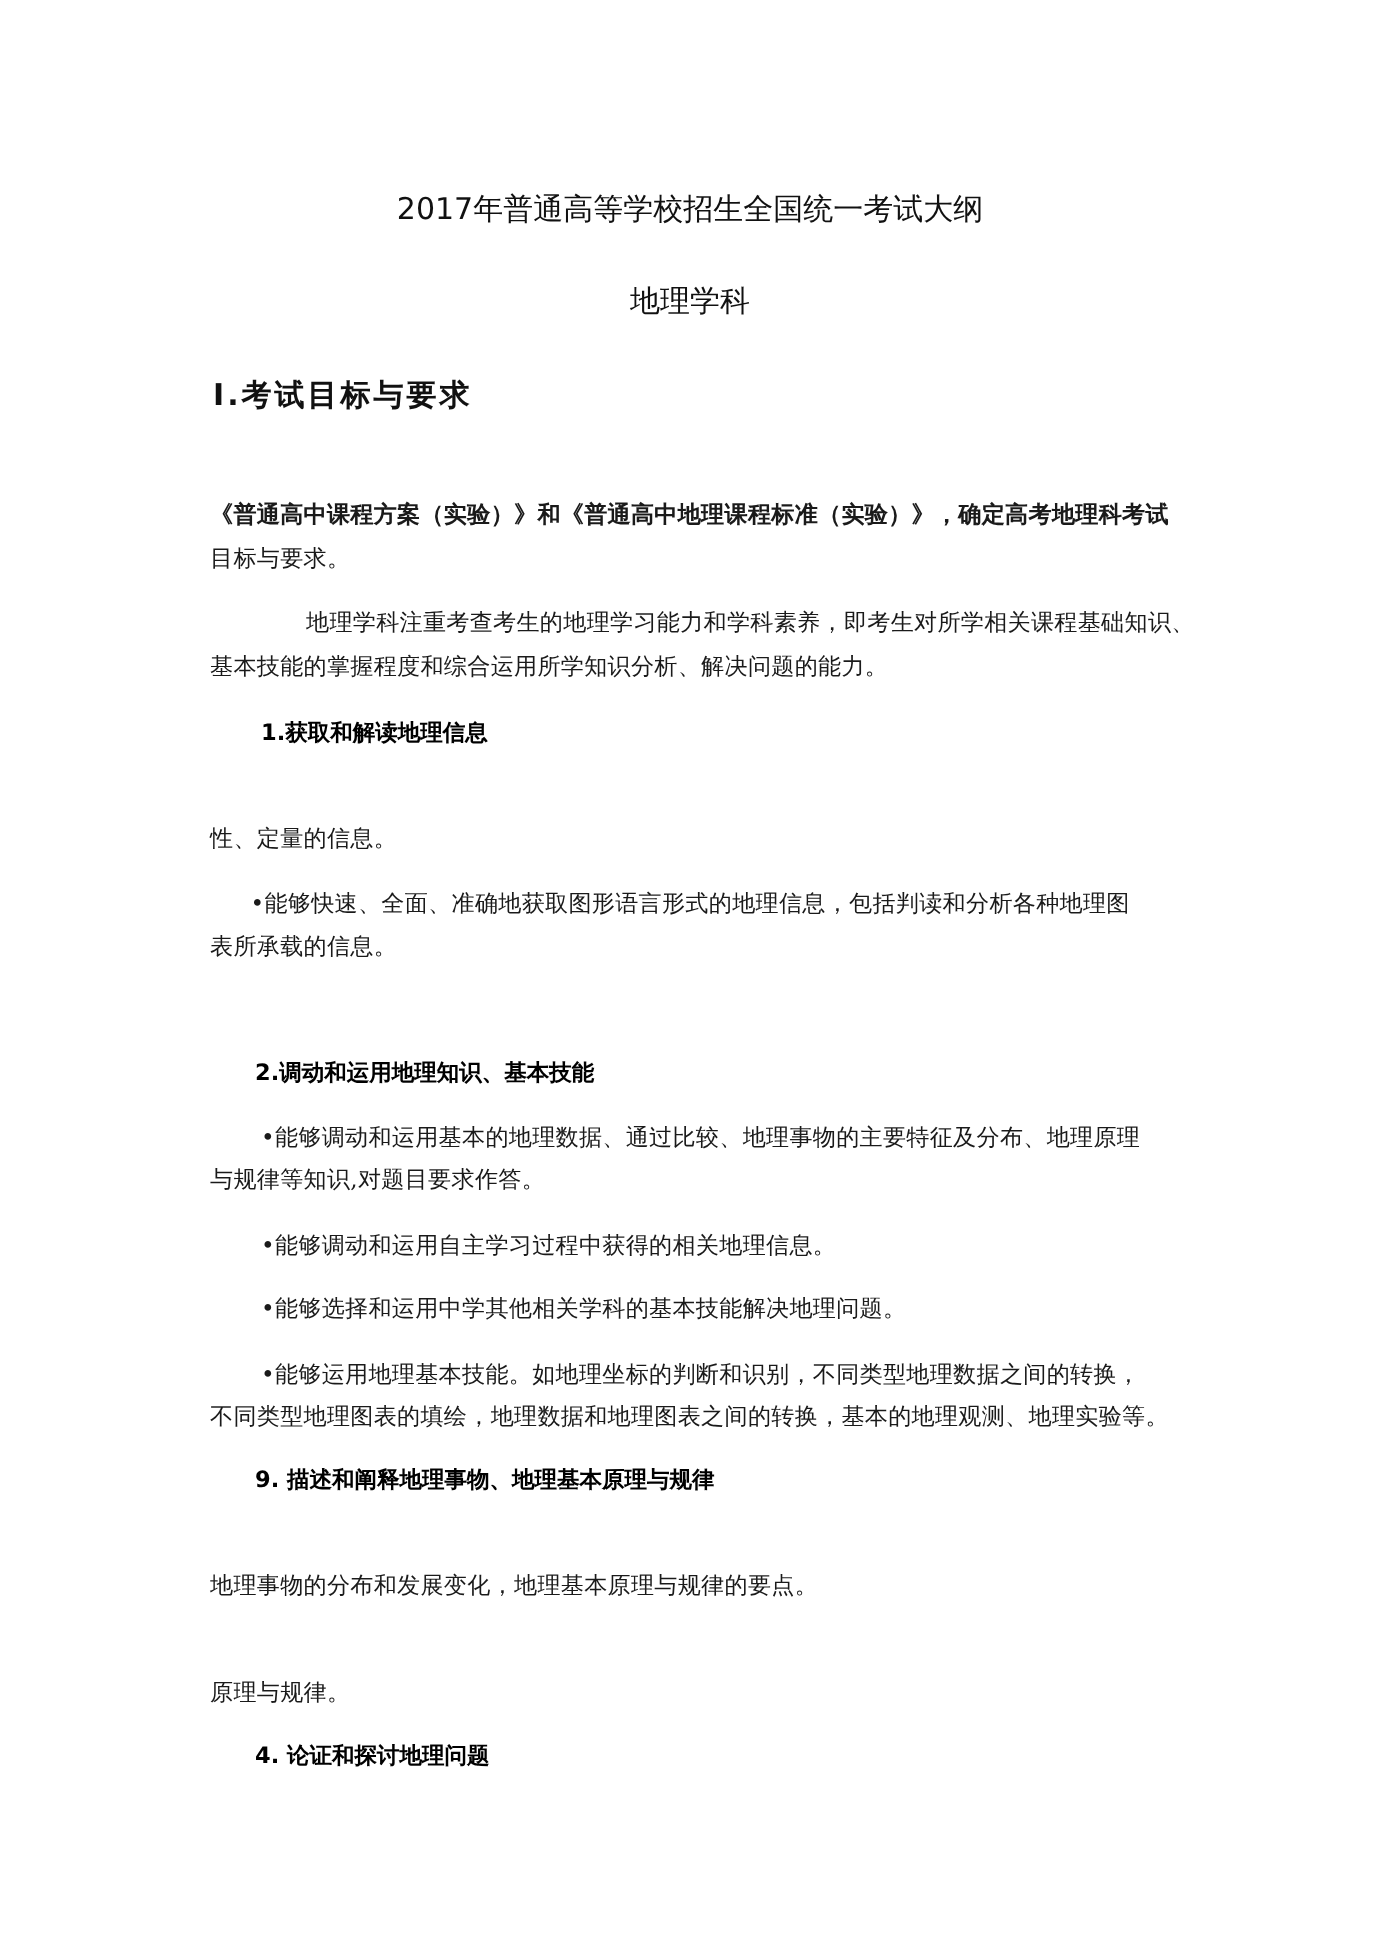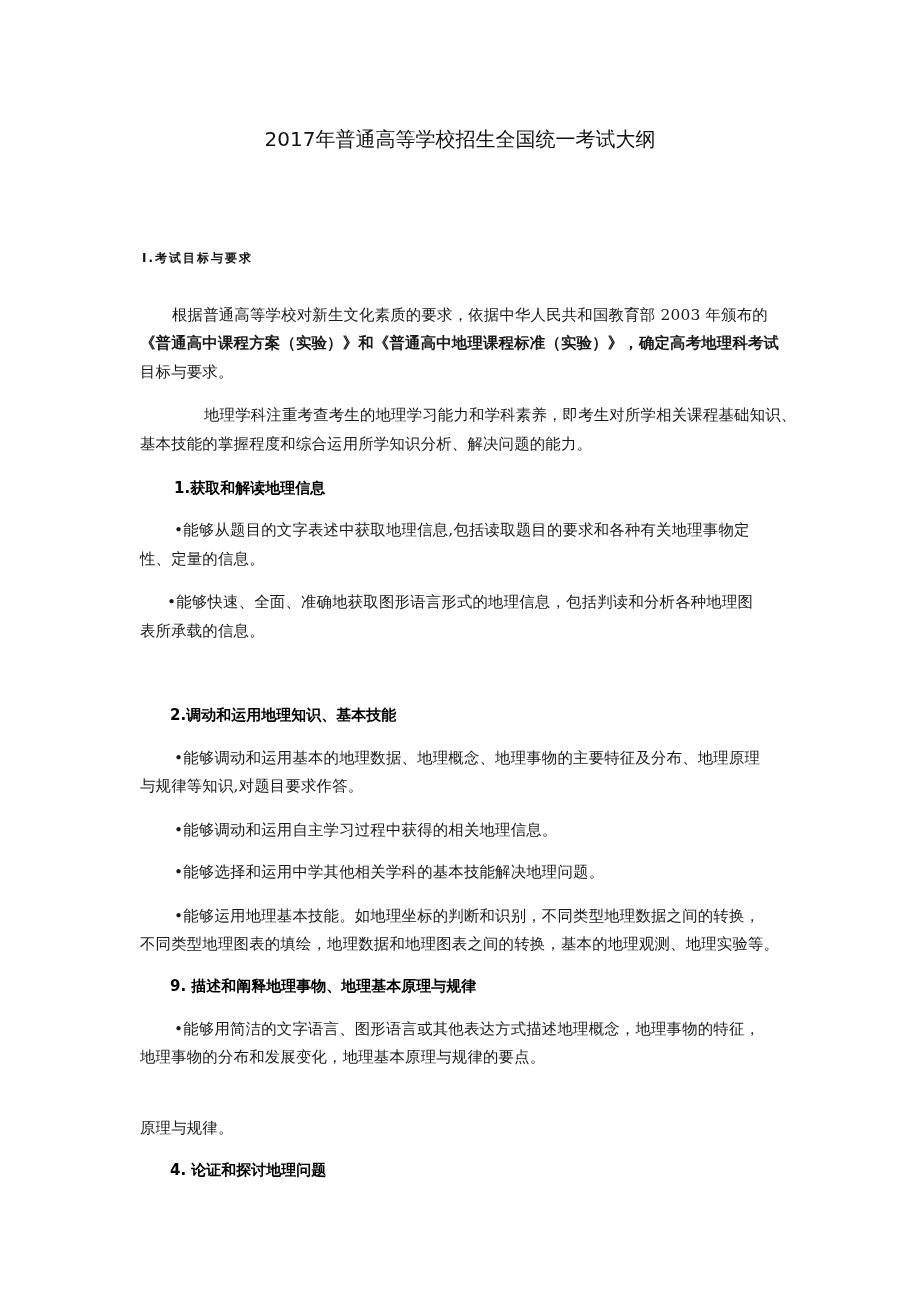--- a/index.html
+++ b/index.html
@@ -28,21 +28,21 @@
     .title {
       left: 0; width: 920px;
       text-align: center;
       font-family: "DejaVu Sans", "Liberation Sans", sans-serif;
       font-size: 20px;
       color: #111;
     }
     .section {
       left: 142px;
       font-family: "DejaVu Sans", "Liberation Sans", sans-serif;
-      font-size: 12px;
+      font-size: 20px;
       font-weight: bold;
       letter-spacing: 2px;
     }
     .line {
       font-size: 15.4px;
       color: #1a1a1a;
       letter-spacing: 0.2px;
     }
     .head {
       font-family: "DejaVu Sans", "Liberation Sans", sans-serif;
@@ -50,43 +50,41 @@
       font-weight: bold;
       color: #000000;
     }
   </style>
 </head>
 <body>
 
 <div class="page">
 
   <div class="abs title" style="top:126px;">2017年普通高等学校招生全国统一考试大纲</div>
+  <div class="abs title" style="top:187px;">地理学科</div>
   <div class="abs section" style="top:250px;">Ⅰ.考试目标与要求</div>
 
-  <div class="abs line" style="left:172px; top:305px;">根据普通高等学校对新生文化素质的要求，依据中华人民共和国教育部 2003 年颁布的</div>
   <div class="abs line" style="left:140px; top:333px;font-weight:bold;">《普通高中课程方案（实验）》和《普通高中地理课程标准（实验）》，确定高考地理科考试</div>
   <div class="abs line" style="left:140px; top:362px;">目标与要求。</div>
 
   <div class="abs line" style="left:172px; top:405px;margin-left:32px;">地理学科注重考查考生的地理学习能力和学科素养，即考生对所学相关课程基础知识、</div>
   <div class="abs line" style="left:140px; top:434px;">基本技能的掌握程度和综合运用所学知识分析、解决问题的能力。</div>
 
   <div class="abs head" style="left:174px; top:479px;">1.获取和解读地理信息</div>
-  <div class="abs line" style="left:174px; top:520px;">•能够从题目的文字表述中获取地理信息,包括读取题目的要求和各种有关地理事物定</div>
   <div class="abs line" style="left:140px; top:549px;">性、定量的信息。</div>
   <div class="abs line" style="left:167px; top:592px;">•能够快速、全面、准确地获取图形语言形式的地理信息，包括判读和分析各种地理图</div>
   <div class="abs line" style="left:140px; top:621px;">表所承载的信息。</div>
 
   <div class="abs head" style="left:170px; top:706px;">2.调动和运用地理知识、基本技能</div>
-  <div class="abs line" style="left:174px; top:748px;">•能够调动和运用基本的地理数据、地理概念、地理事物的主要特征及分布、地理原理</div>
+  <div class="abs line" style="left:174px; top:748px;">•能够调动和运用基本的地理数据、通过比较、地理事物的主要特征及分布、地理原理</div>
   <div class="abs line" style="left:140px; top:776px;">与规律等知识,对题目要求作答。</div>
   <div class="abs line" style="left:174px; top:820px;">•能够调动和运用自主学习过程中获得的相关地理信息。</div>
   <div class="abs line" style="left:174px; top:862px;">•能够选择和运用中学其他相关学科的基本技能解决地理问题。</div>
   <div class="abs line" style="left:140px; top:934px;">不同类型地理图表的填绘，地理数据和地理图表之间的转换，基本的地理观测、地理实验等。</div>
   <div class="abs line" style="left:174px; top:906px;">•能够运用地理基本技能。如地理坐标的判断和识别，不同类型地理数据之间的转换，</div>
 
   <div class="abs head" style="left:170px; top:977px;">9. 描述和阐释地理事物、地理基本原理与规律</div>
-  <div class="abs line" style="left:174px; top:1019px;">•能够用简洁的文字语言、图形语言或其他表达方式描述地理概念，地理事物的特征，</div>
   <div class="abs line" style="left:140px; top:1047px;">地理事物的分布和发展变化，地理基本原理与规律的要点。</div>
   <div class="abs line" style="left:140px; top:1118px;">原理与规律。</div>
 
   <div class="abs head" style="left:170px; top:1161px;">4. 论证和探讨地理问题</div>
 
 </div>
 
 </body></html>

